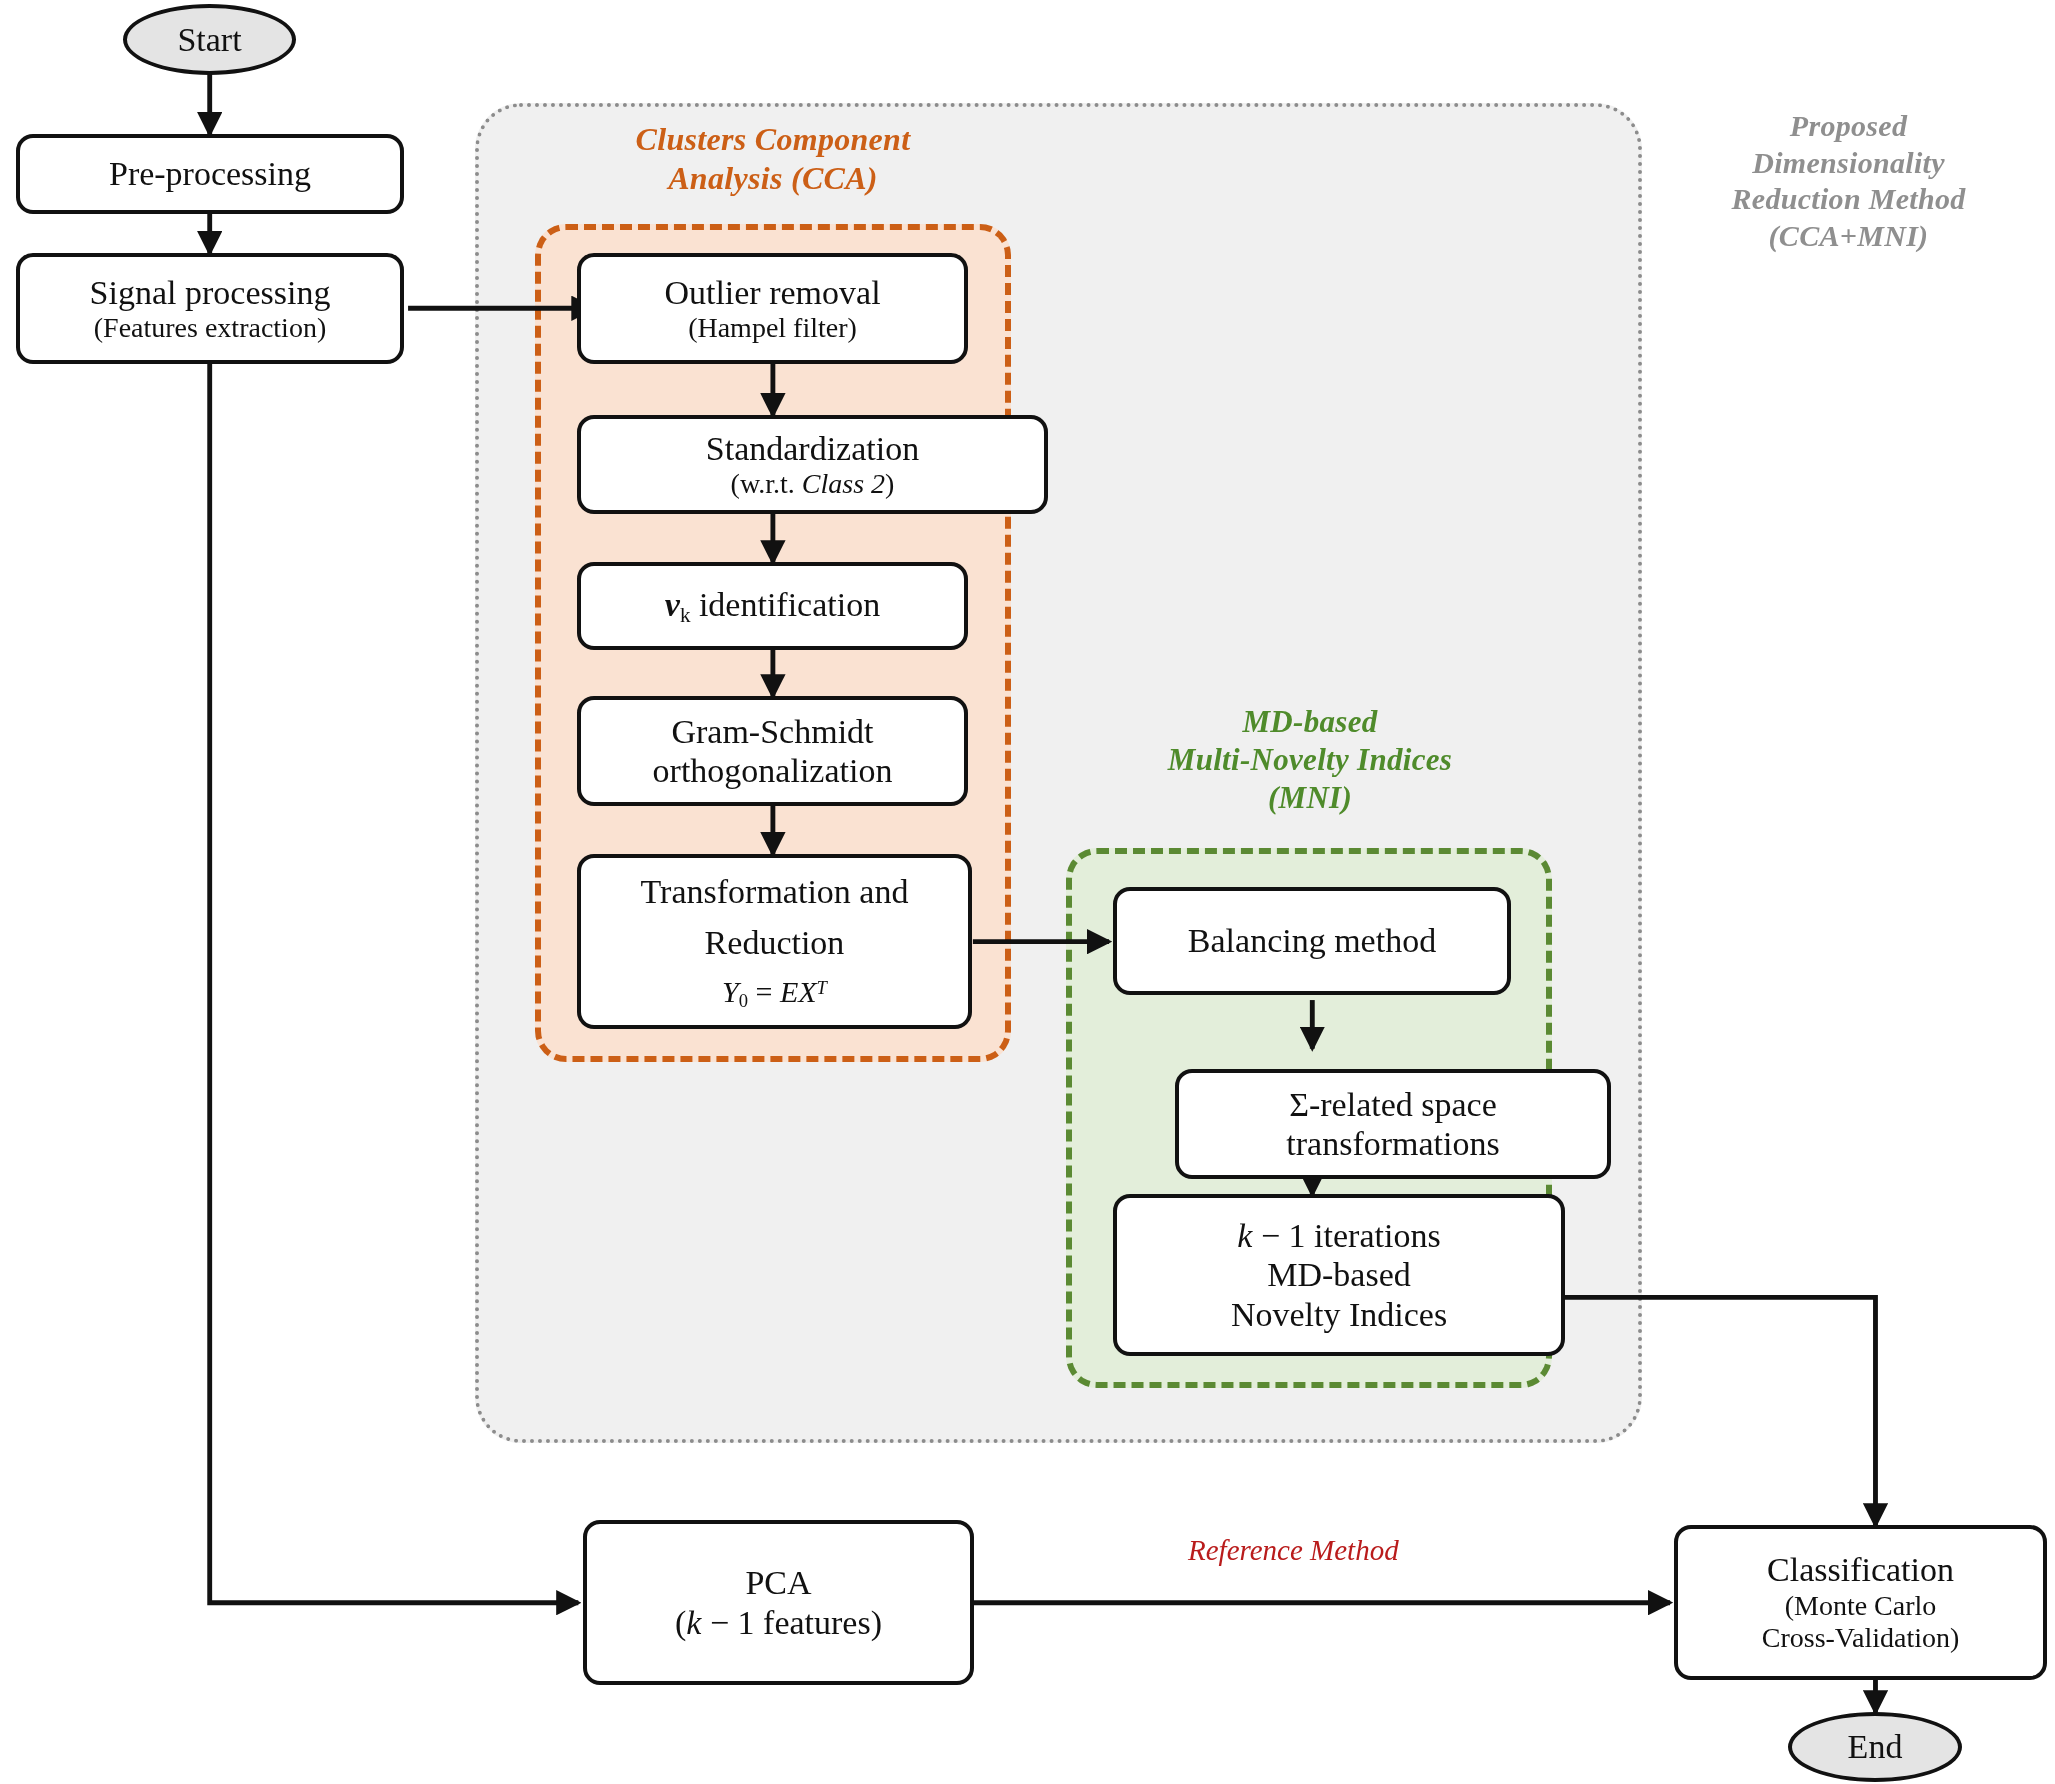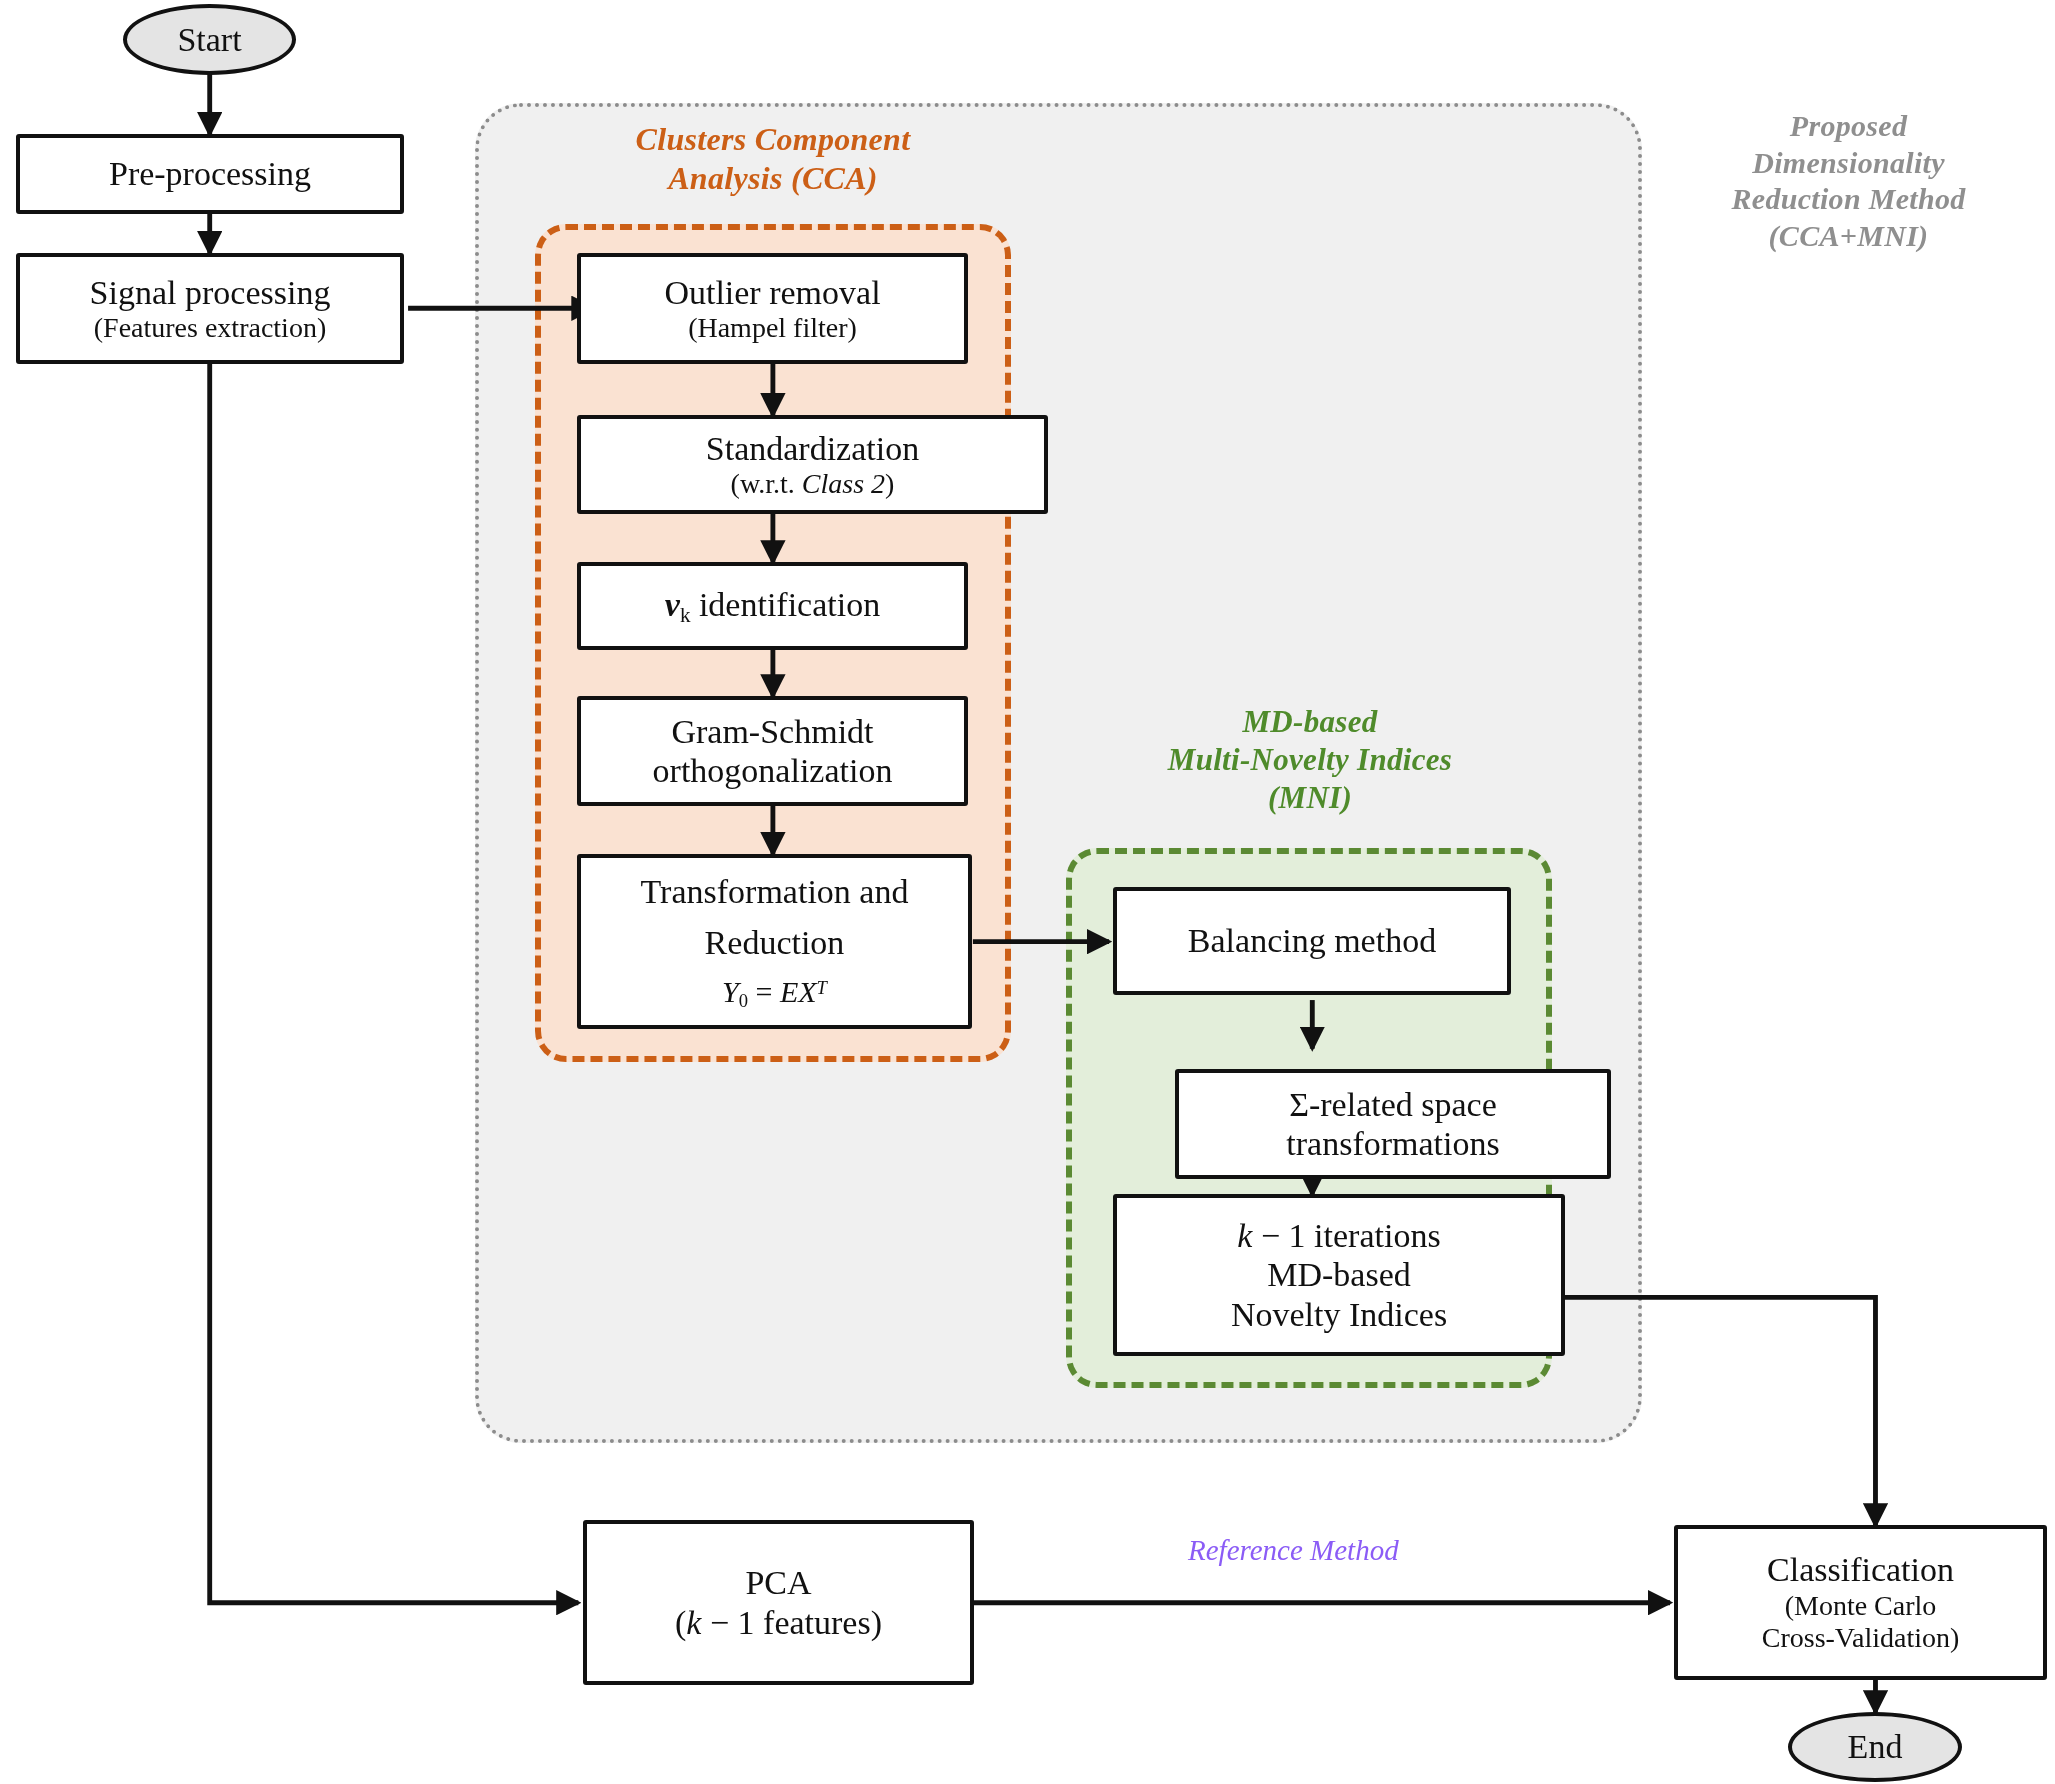--- a/index.html
+++ b/index.html
@@ -43,21 +43,21 @@
   .title-cca{color:#cc5f16;font-size:32px;font-family:Liberation Serif, serif;}
   .title-mni{color:#4f8b2b;font-size:31px;}
   .title-outer{color:#8f8f8f;font-size:30px;}
 
   
   .node{
     position:absolute;
     box-sizing:border-box;
     background:#ffffff;
     border:4.3px solid #111111;
-    border-radius:3px;
+    border-radius:17px;
     display:flex;
     flex-direction:column;
     align-items:center;
     justify-content:center;
     text-align:center;
     color:#111111;
     line-height:1.16;
   }
   .node .l1{font-size:34px;white-space:nowrap;}
   .node .l2{font-size:28px;white-space:nowrap;}
@@ -71,21 +71,21 @@
     border-radius:50%;
     display:flex;align-items:center;justify-content:center;
     font-size:34px;color:#111111;
   }
 
   
   .edge-label{
     position:absolute;
     font-style:italic;
     font-size:29px;
-    color:#8b5cf6;
+    color:#b91c1c;
     white-space:nowrap;
   }
 
   .mi{font-style:italic;}
   .mb{font-style:italic;font-weight:bold;}
   sub{font-size:0.62em;vertical-align:-0.28em;font-style:normal;}
   sup{font-size:0.62em;vertical-align:0.42em;font-style:italic;}
 </style>
 </head>
 <body>

